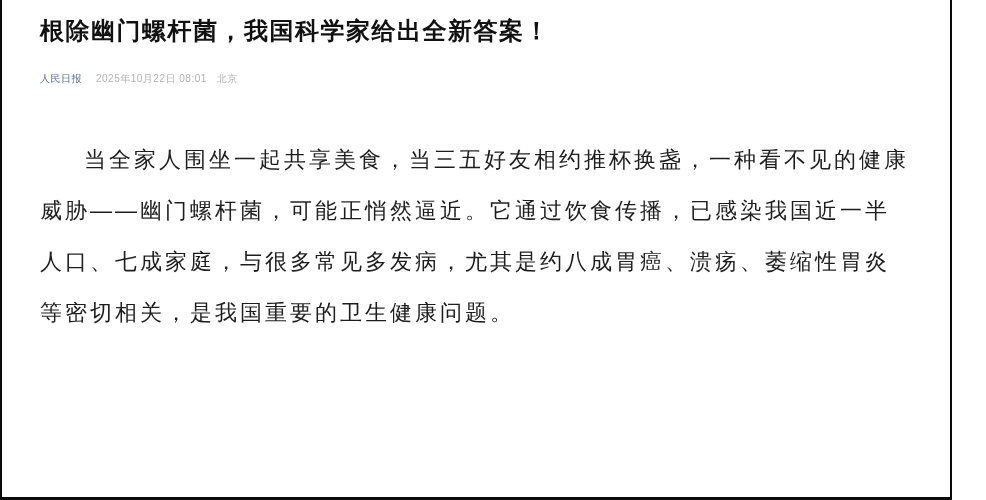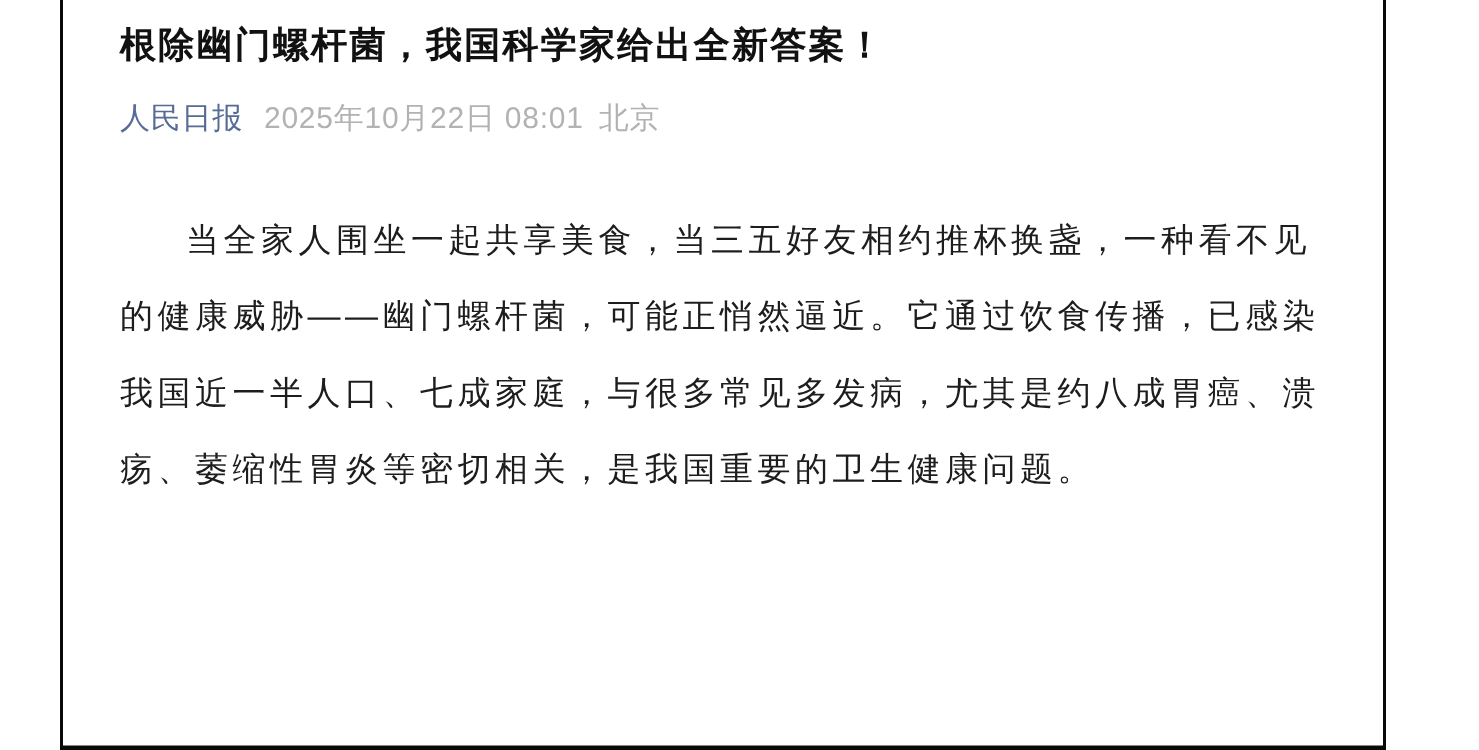--- a/index.html
+++ b/index.html
@@ -4,39 +4,38 @@
 <style>
   * { margin: 0; padding: 0; box-sizing: border-box; }
   html, body { background: #ffffff; }
   body {
     font-family: "Liberation Sans", "DejaVu Sans", sans-serif;
     width: 986px;
     height: 500px;
     overflow: hidden;
   }
   .page {
-    width: 884px;
+    width: 952px;
     height: 500px;
     background: #ffffff;
     border-left: 2px solid #0a0a0a;
     border-right: 2px solid #0a0a0a;
     border-bottom: 3px solid #0a0a0a;
     padding: 14px 38px 0 38px;
-    margin-left: 40px;
   }
   .title {
     font-size: 24px;
     font-weight: 700;
     color: #111111;
     letter-spacing: 1.5px;
     line-height: 34px;
   }
   .byline {
     margin-top: 20px;
-    font-size: 20px;
+    font-size: 10px;
     line-height: 22px;
     letter-spacing: 0.5px;
   }
   .byline .source {
     color: var(--source-link, #576b95);
     text-decoration: none;
     cursor: pointer;
     margin-right: 14px;
   }
   .byline .meta {

